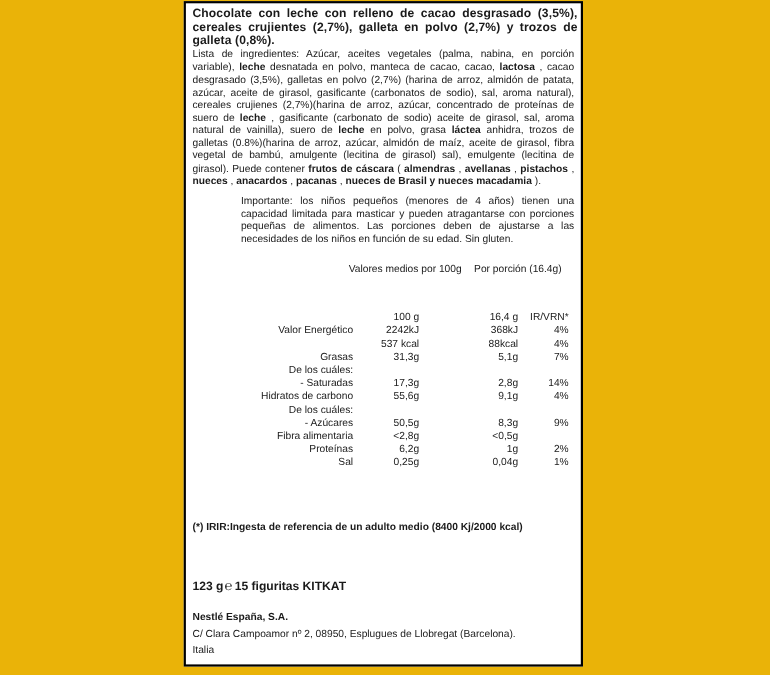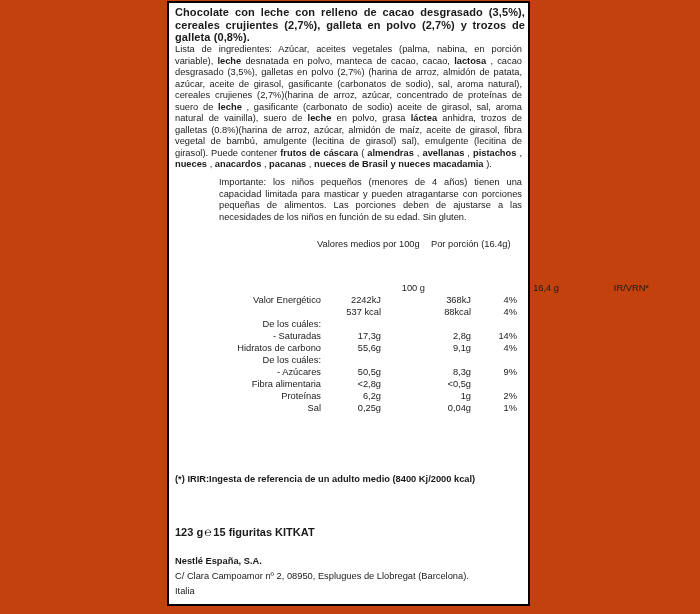--- a/index.html
+++ b/index.html
@@ -1,36 +1,36 @@
 <!DOCTYPE html>
 <html><head>
 <meta charset="utf-8">
 <style>
   html,body{margin:0;padding:0;background:#ffffff;}
-  .sheet{position:relative;width:700px;height:614px;background:#c2410c;overflow:hidden;
+  .sheet{position:relative;width:700px;height:614px;background:#eab308;overflow:hidden;
          font-family:"Liberation Sans",sans-serif;color:#1a1a1a;}
   .label-box{position:absolute;left:167px;top:1px;width:363px;height:605px;
              border:2px solid #000;box-sizing:border-box;background:#fff;}
   .abs{position:absolute;}
   .title{left:6px;top:3px;right:3px;font-size:11px;font-weight:bold;line-height:12.5px;
          text-align:justify;letter-spacing:0.1px;}
   .para{font-size:9.3px;line-height:11.5px;text-align:justify;}
   .ingredients{left:6px;top:41px;right:6px;}
   .important{left:6px;top:174px;right:6px;margin-left:44px;}
   .seg-b{font-weight:bold;margin-top:21px;}
   .tbl-hdr{left:0;top:236px;width:100%;height:12px;font-size:9.3px;}
   .tbl-hdr span{position:absolute;white-space:nowrap;}
   .hdr-per100{left:148px;}
   .hdr-portion{left:262px;}
   .n-grid{display:grid;grid-template-columns:146px 60px 90px 46px;}
   .n-row{font-size:9.3px;line-height:12px;}
   .n-label{text-align:right;white-space:nowrap;}
   .n-label.ind{padding-left:6px;}
   .n-val{text-align:right;white-space:nowrap;}
-  .subhdr{left:6px;top:279px;width:346px;gap:44px;}
+  .subhdr{left:6px;top:279px;width:346px;}
   .rows-wrap{left:6px;top:291px;width:346px;}
   .footnote{left:6px;top:471px;right:6px;font-size:9.3px;font-weight:bold;}
   .storage{left:6px;top:501px;right:6px;font-size:9.3px;}
   .netweight{left:6px;top:522px;right:6px;font-size:11px;font-weight:bold;}
   .netweight .esign{font-weight:normal;font-size:12px;margin-left:1px;}
   .netweight .pieces{margin-left:2px;}
   .mfr{left:6px;top:551px;right:6px;font-size:9.3px;line-height:15px;}
   .mfr .name{font-weight:bold;}
 </style>
 </head>
@@ -62,20 +62,26 @@
           <div class="n-label">Valor Energético</div>
           <div class="n-val">2242kJ</div>
           <div class="n-val">368kJ</div>
           <div class="n-val">4%</div>
         </div>
         <div class="n-grid n-row">
           <div class="n-label"></div>
           <div class="n-val">537 kcal</div>
           <div class="n-val">88kcal</div>
           <div class="n-val">4%</div>
+        </div>
+        <div class="n-grid n-row">
+          <div class="n-label">Grasas</div>
+          <div class="n-val">31,3g</div>
+          <div class="n-val">5,1g</div>
+          <div class="n-val">7%</div>
         </div>
         <div class="n-grid n-row">
           <div class="n-label ind">De los cuáles:</div>
           <div class="n-val"></div>
           <div class="n-val"></div>
           <div class="n-val"></div>
         </div>
         <div class="n-grid n-row">
           <div class="n-label ind">- Saturadas</div>
           <div class="n-val">17,3g</div>

